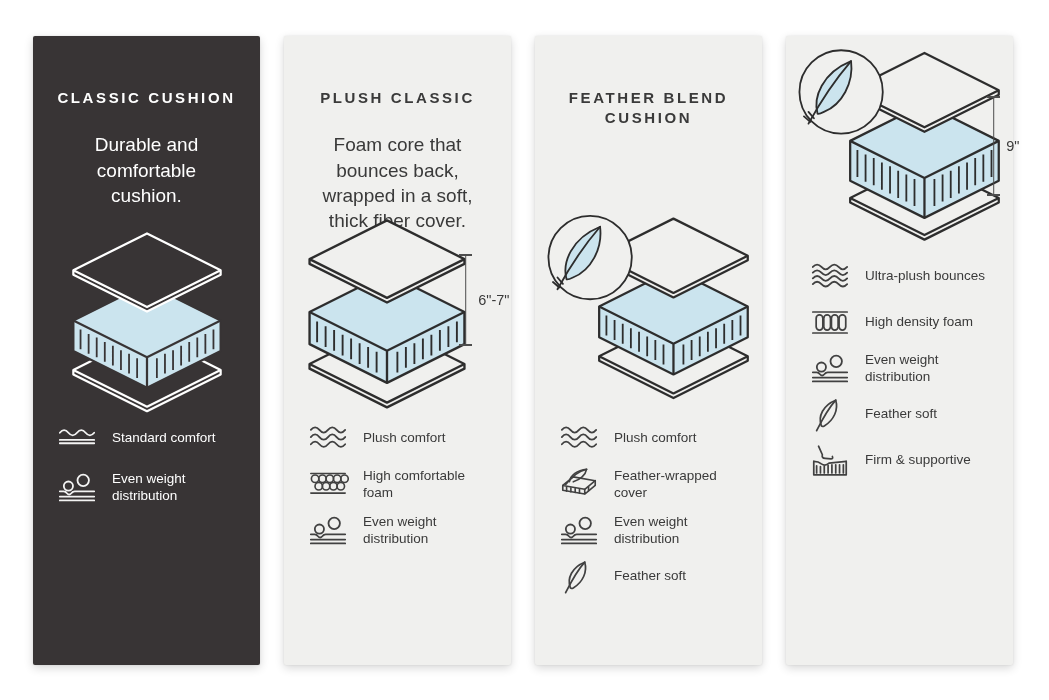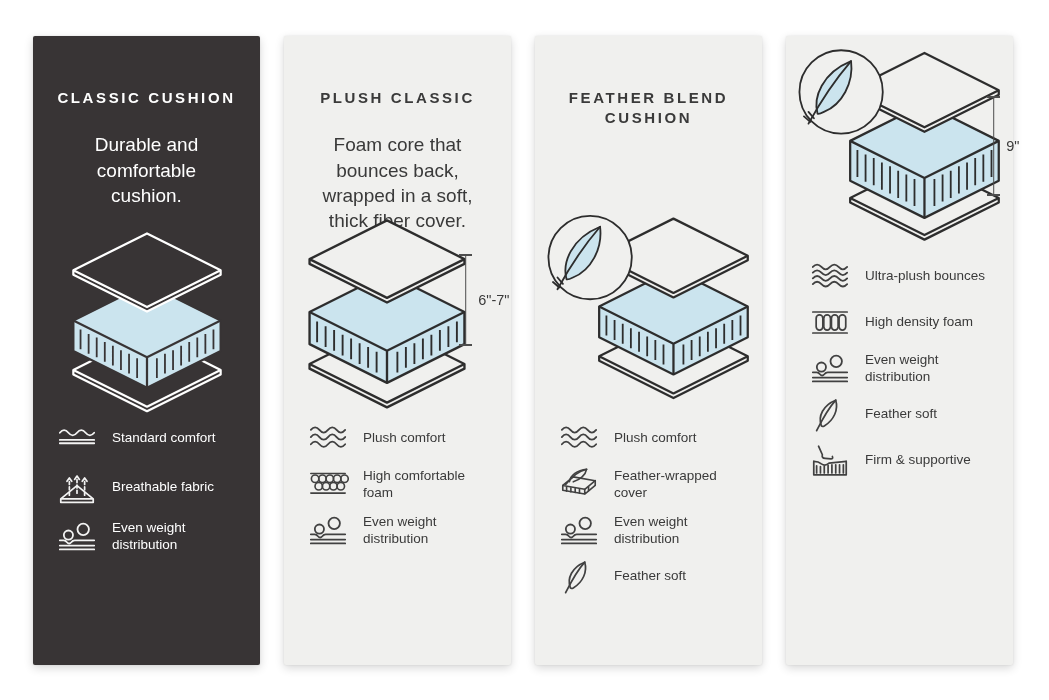--- a/index.html
+++ b/index.html
@@ -167,28 +167,20 @@
         <span class="f-icon">
             <svg viewBox="0 0 44 36">
               <use href="#i-wave1"></use>
             </svg>
           </span>
         <span class="f-label">Standard comfort</span>
       </div>
       <div class="feature">
         <span class="f-icon">
             <svg viewBox="0 0 44 36">
-              <use href="#i-breathable"></use>
-            </svg>
-          </span>
-        <span class="f-label">Breathable fabric</span>
-      </div>
-      <div class="feature">
-        <span class="f-icon">
-            <svg viewBox="0 0 44 36">
               <use href="#i-weight"></use>
             </svg>
           </span>
         <span class="f-label">Even weight distribution</span>
       </div>
     </div>
   </section>
 
   <section class="card light c2">
     <div class="card-head">

